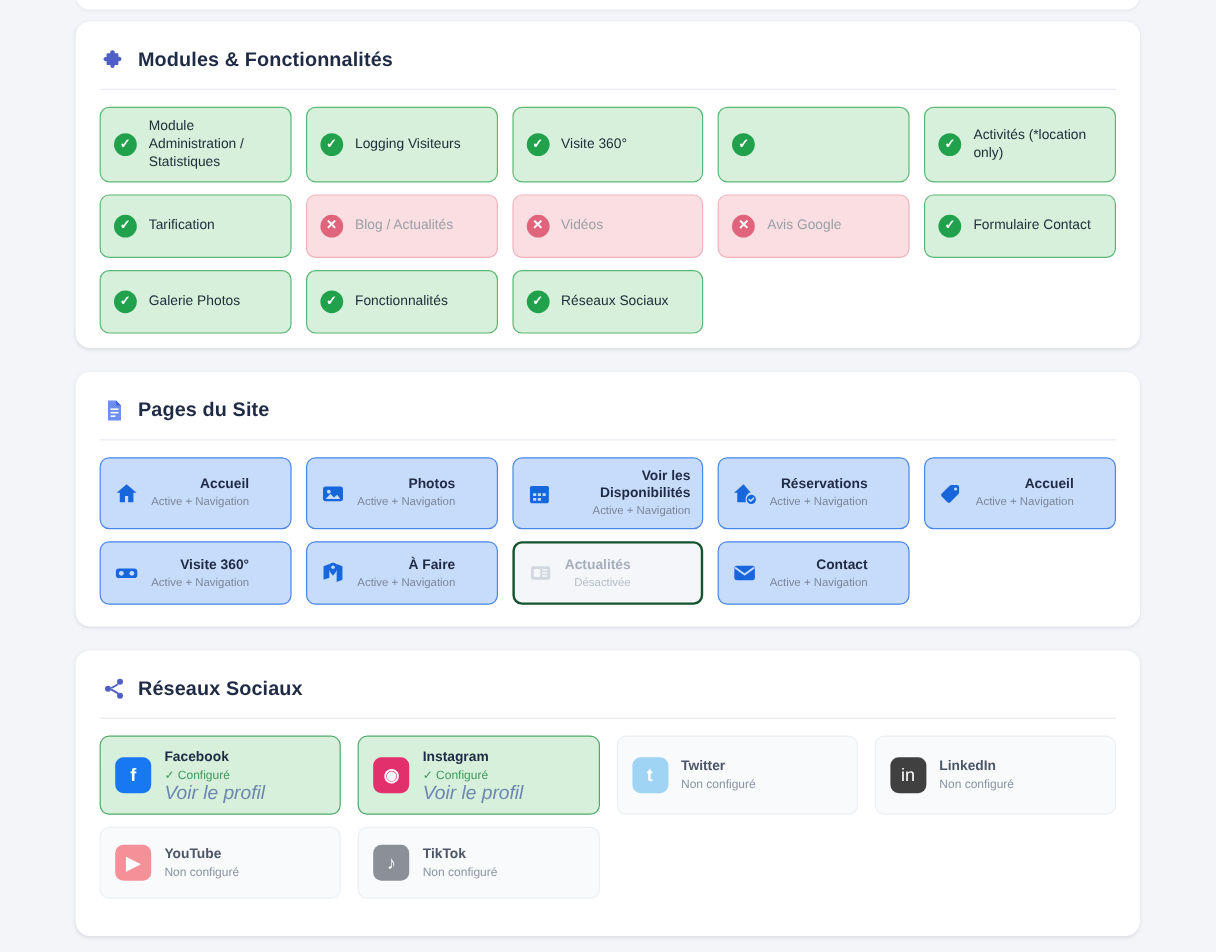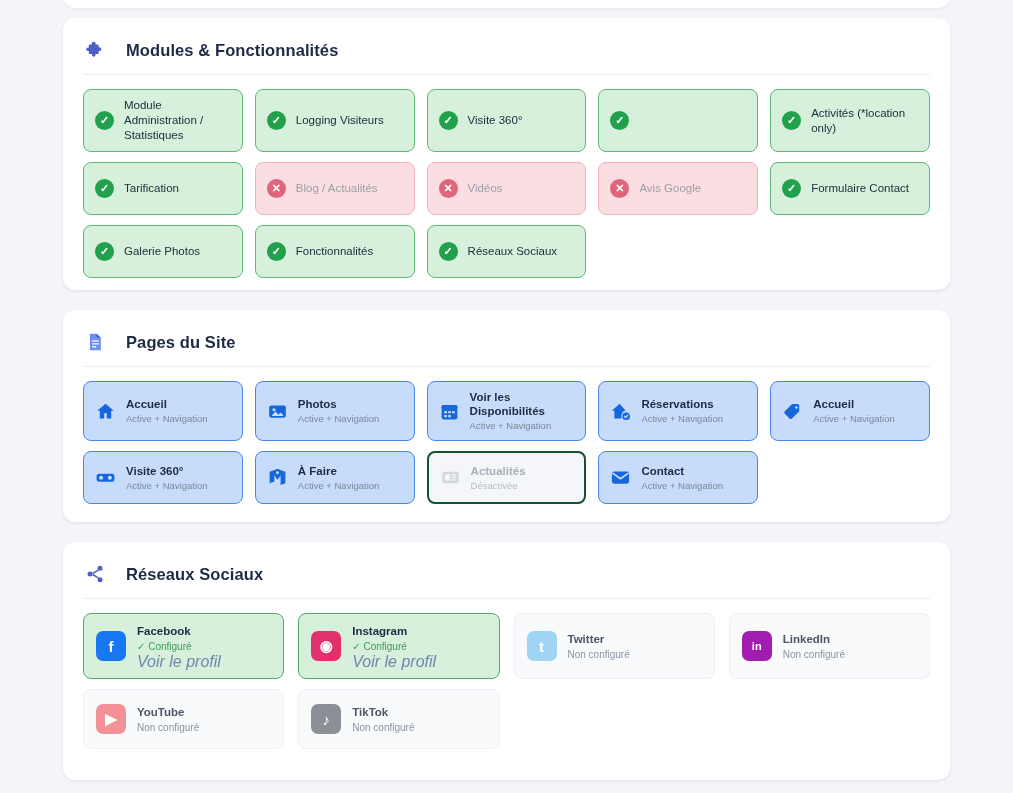--- a/index.html
+++ b/index.html
@@ -21,25 +21,25 @@
 
   .card {
     position: absolute; left: 63px;
     width: 887px;
     background: #ffffff;
     border-radius: 12px;
     box-shadow: 0 1px 4px rgba(16,24,40,.06), 0 1px 2px rgba(16,24,40,.04);
     padding: 22px 20px 20px 20px;
   }
   #card-modules { top: 18px;  height: 272px; }
-  #card-pages   { top: 310px; height: 212px; }
+  #card-pages   { top: 310px; height: 212px; text-align: right; }
   #card-social  { top: 542px; height: 238px; }
 
   .card-header {
-    display: flex; align-items: center; gap: 21px;
+    display: flex; align-items: center; gap: 10px;
     padding: 0 0 0 2px;
   }
   .card-title {
     font-size: 16.5px; font-weight: bold; color: #1f2a44;
     letter-spacing: .1px;
   }
   .hdr-icon { width: 20px; height: 20px; flex: 0 0 20px; display:block; }
   .divider {
     margin-top: 14px;
     border-top: 1px solid #e9ecf2;
@@ -340,21 +340,21 @@
           </div>
         </div>
         <div class="social not-configured">
           <span class="sc-logo" style="background: rgb(159, 212, 245); font-weight: bold; font-size: 15px;">t</span>
           <div class="sc-text">
             <div class="sc-name">Twitter</div>
             <div class="sc-state">Non configuré</div>
           </div>
         </div>
         <div class="social not-configured">
-          <span class="sc-logo" style="background: #a21caf; font-weight: bold; font-size: 11px;">in</span>
+          <span class="sc-logo" style="background: #404040; font-weight: normal; font-size: 15px;">in</span>
           <div class="sc-text">
             <div class="sc-name">LinkedIn</div>
             <div class="sc-state">Non configuré</div>
           </div>
         </div>
         <div class="social not-configured">
           <span class="sc-logo" style="background: rgb(243, 144, 152); font-weight: bold; font-size: 15px;">▶</span>
           <div class="sc-text">
             <div class="sc-name">YouTube</div>
             <div class="sc-state">Non configuré</div>

